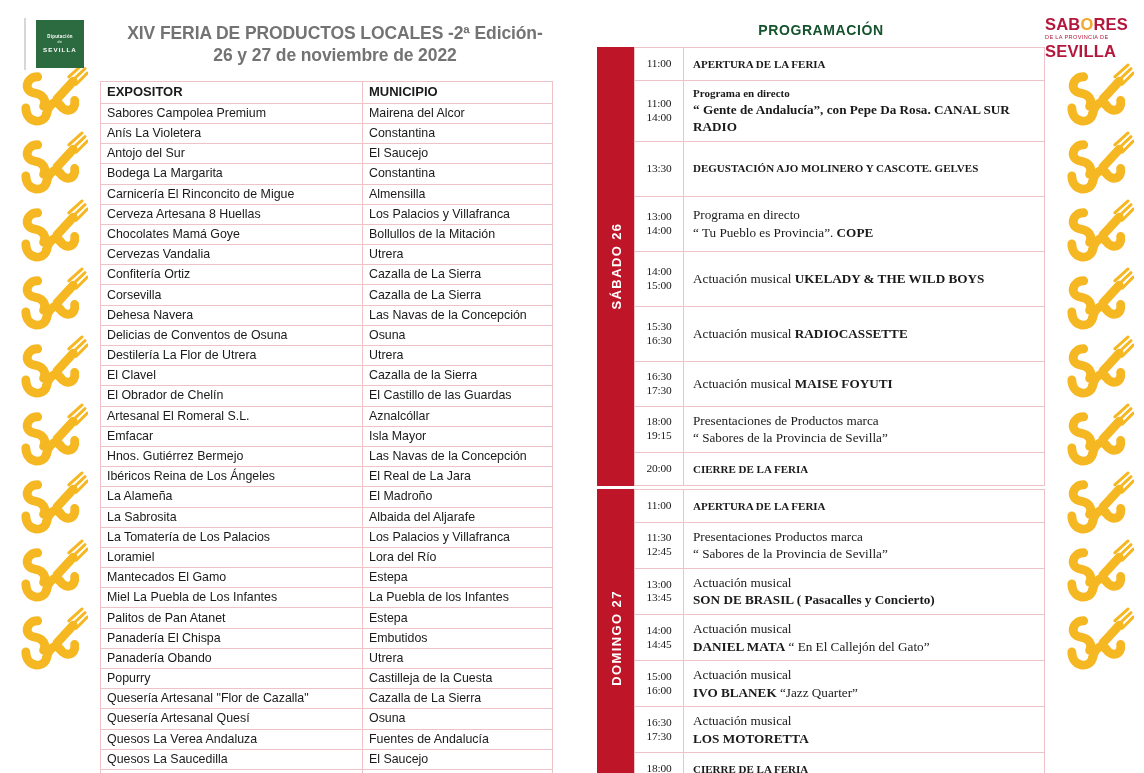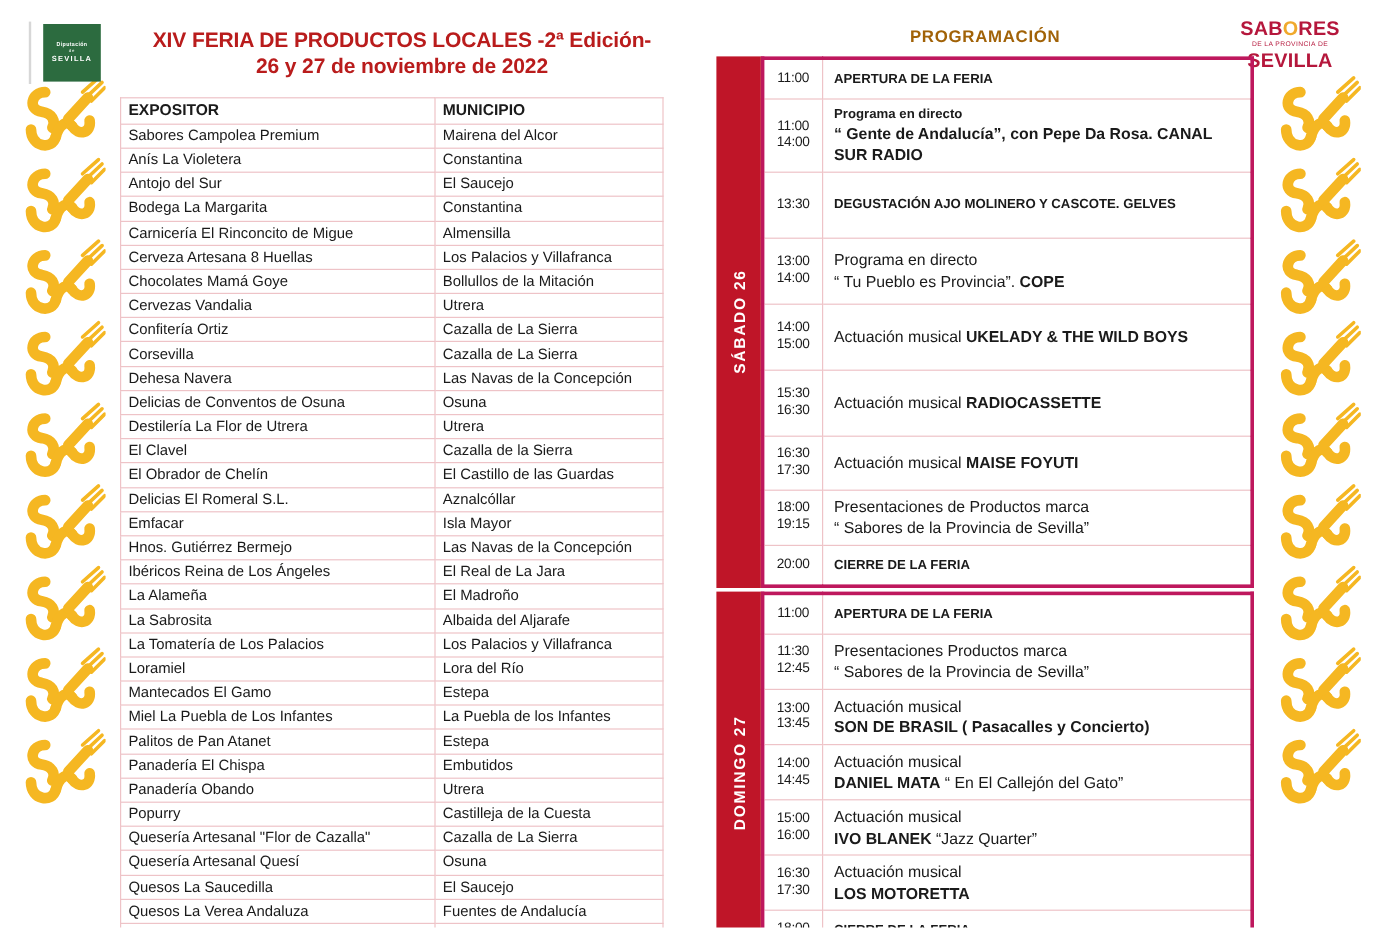--- a/index.html
+++ b/index.html
@@ -42,21 +42,21 @@
     transform:scaleY(1.1); white-space:nowrap; margin-bottom:2px;
   }
   .dip-logo .de{ font-size:3.6px; margin-bottom:2px; letter-spacing:.6px;}
   .dip-logo .sev{ font-size:6.2px; font-weight:bold; letter-spacing:1.1px;}
   .dip-rule{
     position:absolute; left:-76px; top:8px; width:2px; height:52px;
     background:#d7d7d7;
   }
 
   .fair-title{
-    text-align:center; color:#b91c1c; font-weight:bold;
+    text-align:center; color:#737373; font-weight:bold;
     font-size:17.5px; line-height:1.28; letter-spacing:-0.1px;
     margin:12px 0 0 0; padding:0 6px;
   }
   .fair-title .l2{ display:block; }
 
   table.exhibitors{
     border-collapse:collapse;
     margin-top:14px;
     width:452px;
     table-layout:fixed;
@@ -76,25 +76,25 @@
     font-weight:bold; font-size:13px; text-align:left; height:19px;
   }
   .col-exp{ width:262px; }
   .col-mun{ width:190px; }
 
   
   .right-panel{
     position:absolute; left:597px; top:10px; width:448px;
   }
   .prog-title{
-    text-align:center; color:#a16207; font-weight:bold;
+    text-align:center; color:#14532d; font-weight:bold;
     font-size:14px; letter-spacing:.6px; margin:12px 0 0 0;
   }
   .sabores-logo{
-    position:absolute; left:432px; top:6px; width:92px; text-align:center;
+    position:absolute; left:448px; top:6px; width:92px; text-align:left;
     line-height:1;
   }
   .sab-1{ color:#b5173c; font-weight:bold; font-size:16.5px; letter-spacing:.2px;}
   .sab-1 .o{ color:#f0a92c; }
   .sab-2{ color:#b5173c; font-size:5.6px; letter-spacing:.35px; margin:2.5px 0;}
   .sab-3{ color:#b5173c; font-weight:bold; font-size:16.5px; letter-spacing:.2px;}
 
   .sched{
     margin-top:9px; position:relative;
     display:grid; grid-template-columns:37px 1fr;
@@ -103,21 +103,22 @@
     background:#bf1528; position:relative;
   }
   .daycol span{
     position:absolute; left:50%; top:50%;
     transform:translate(-50%,-50%) rotate(-90deg);
     white-space:nowrap; color:#fff; font-weight:bold;
     font-size:13px; letter-spacing:1.4px;
   }
   table.prog{
     border-collapse:collapse; width:100%; table-layout:fixed;
-    border:3px solid #be185d;
+    border:1px solid #be185d;
+    font-family:Liberation Serif, serif;
   }
   table.prog td{
     border:1px solid #eec3c7; vertical-align:middle;
     color:#1a1a1a;
   }
   td.time{
     width:44px; text-align:center; font-size:11.4px; line-height:1.22;
     padding:4px 2px; font-weight:500; letter-spacing:-.2px;
   }
   td.evt{
@@ -399,21 +400,21 @@
           </tr>
           <tr>
             <td>El Clavel</td>
             <td>Cazalla de la Sierra</td>
           </tr>
           <tr>
             <td>El Obrador de Chelín</td>
             <td>El Castillo de las Guardas</td>
           </tr>
           <tr>
-            <td>Delicias El Romeral S.L.</td>
+            <td>Artesanal El Romeral S.L.</td>
             <td>Aznalcóllar</td>
           </tr>
           <tr>
             <td>Emfacar</td>
             <td>Isla Mayor</td>
           </tr>
           <tr>
             <td>Hnos. Gutiérrez  Bermejo</td>
             <td>Las Navas de la Concepción</td>
           </tr>
@@ -463,26 +464,26 @@
           </tr>
           <tr>
             <td>Quesería Artesanal "Flor de Cazalla"</td>
             <td>Cazalla de La Sierra</td>
           </tr>
           <tr>
             <td>Quesería Artesanal Quesí</td>
             <td>Osuna</td>
           </tr>
           <tr>
+            <td>Quesos La Verea Andaluza</td>
+            <td>Fuentes de Andalucía</td>
+          </tr>
+          <tr>
             <td>Quesos La Saucedilla</td>
             <td>El Saucejo</td>
-          </tr>
-          <tr>
-            <td>Quesos La Verea Andaluza</td>
-            <td>Fuentes de Andalucía</td>
           </tr>
           <tr>
             <td>Salsas Quietud</td>
             <td>Sevilla</td>
           </tr>
         </tbody>
     </table>
   </div>
 
   <div class="right-panel">

